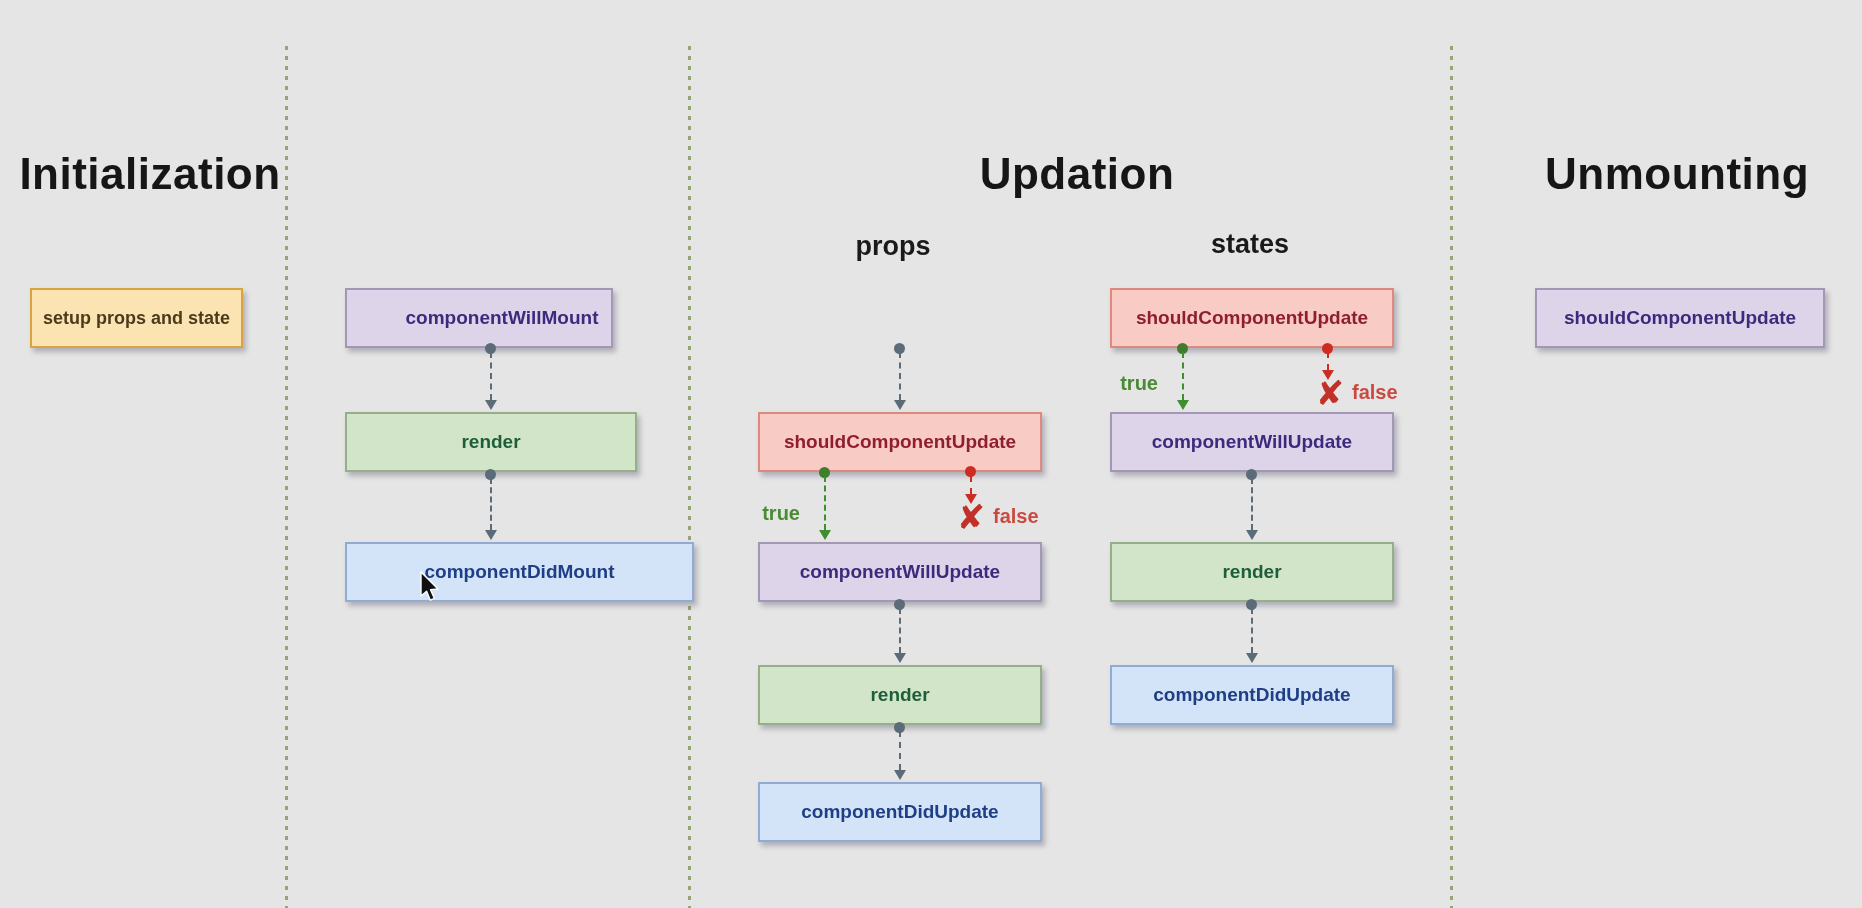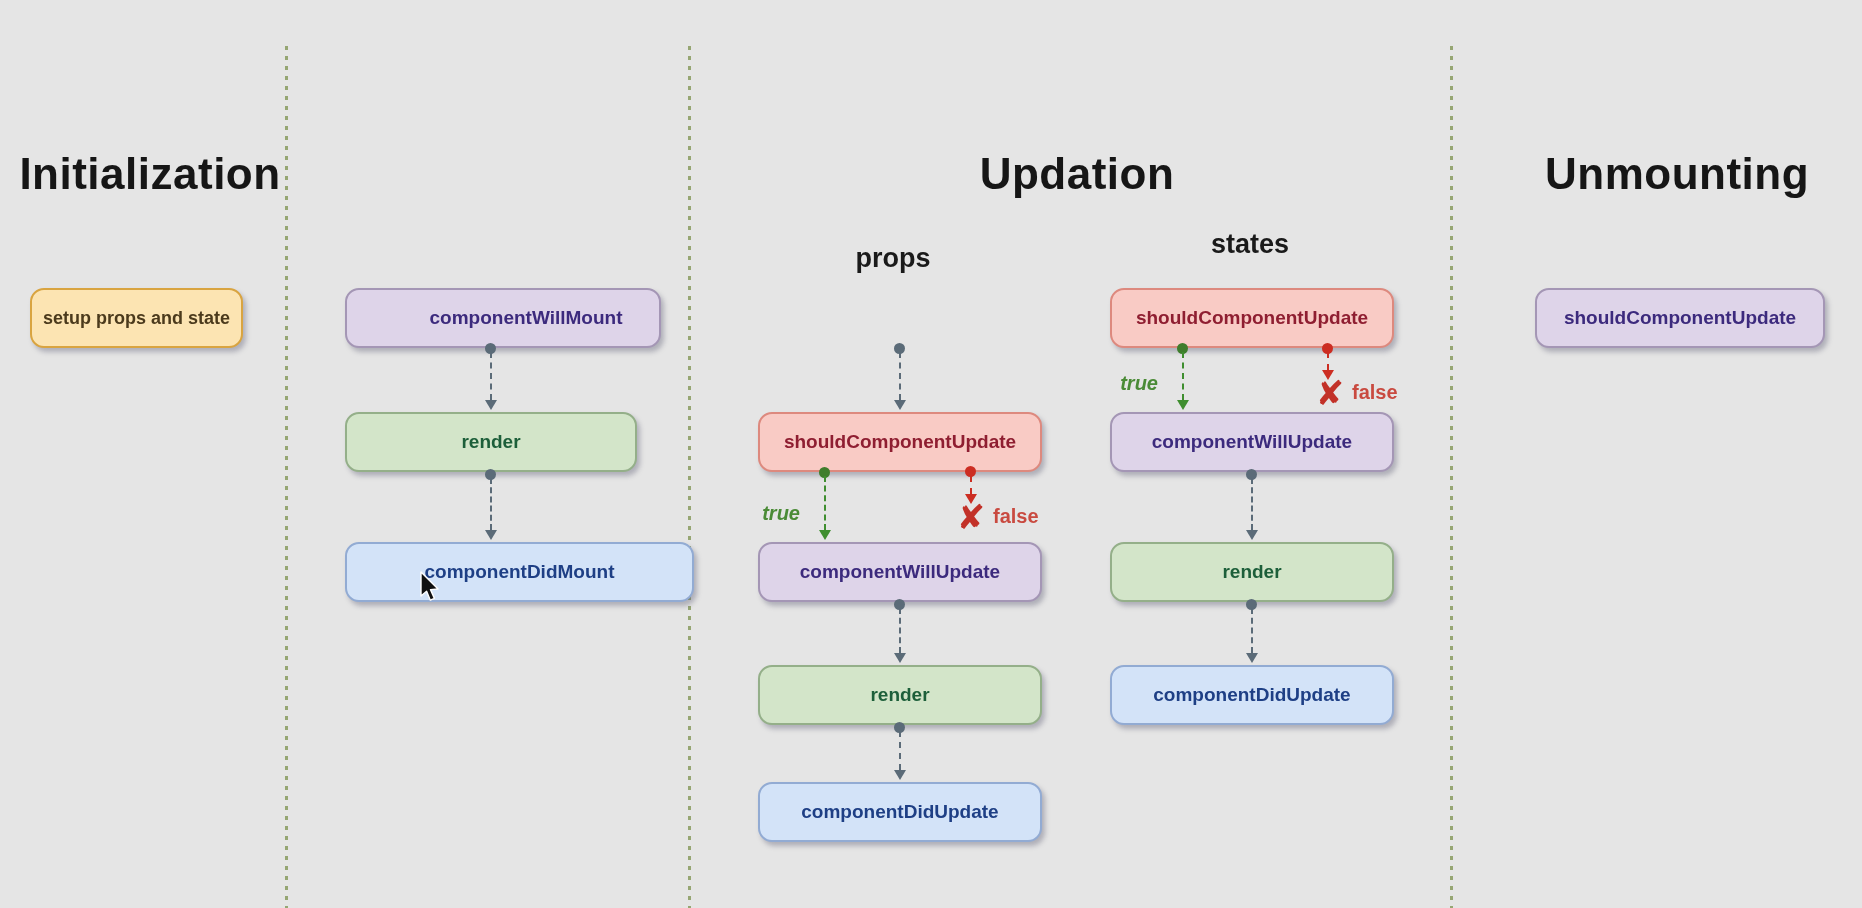--- a/index.html
+++ b/index.html
@@ -3,63 +3,63 @@
 <meta charset="utf-8">
 <style>
   html,body{margin:0;padding:0;background:#ffffff;}
   .canvas{position:relative;width:1862px;height:908px;background:#e5e5e5;overflow:hidden;
           font-family:"Liberation Sans","DejaVu Sans",sans-serif;}
   .sep{position:absolute;top:46px;height:862px;width:3px;
        background:repeating-linear-gradient(to bottom,#96a673 0 4px,transparent 4px 10px);}
   .section-title{position:absolute;transform:translateX(-50%);font-size:44px;font-weight:700;
        color:#161616;white-space:nowrap;letter-spacing:.5px;}
   .sub-title{position:absolute;transform:translateX(-50%);font-size:27px;font-weight:700;color:#1a1a1a;}
-  .node{position:absolute;height:60px;border-radius:14px;border:2px solid;display:flex;
+  .node{position:absolute;height:60px;border-radius:0;border:2px solid;display:flex;
         align-items:center;justify-content:center;font-size:19px;font-weight:700;
         box-shadow:3px 4px 5px rgba(96,96,118,0.4);white-space:nowrap;box-sizing:border-box;}
   .orange{background:#fce4b2;border-color:#d9a440;color:#4b3a1c;}
   .purple{background:#ded4e9;border-color:#a496b5;color:#3c2a7d;}
   .green {background:#d3e5c9;border-color:#94af89;color:#1d5f3a;text-align:right;}
   .blue  {background:#d3e3f8;border-color:#92abd3;color:#1e3f85;}
   .cyan  {background:#ace4f8;border-color:#57b9dd;color:#0e567c;}
   .red   {background:#f9cbc5;border-color:#dd897e;color:#8f1e31;}
   .cdot{position:absolute;width:11px;height:11px;border-radius:50%;background:#5b6b78;}
   .cline{position:absolute;width:0;border-left:2px dashed #5b6b78;}
   .carrow{position:absolute;width:0;height:0;border-left:6px solid transparent;
           border-right:6px solid transparent;border-top:10px solid #5b6b78;}
   .gdot{background:#3f7d2c;}  .gline{border-left-color:#3f8e2f;border-left-style:dashed;}
   .garrow{border-top-color:#3f8e2f;}
   .rdot{background:#cc2d22;}  .rline{border-left-color:#cc2d22;}
   .rarrow{border-top-color:#cc2d22;}
   .branch-label{position:absolute;font-size:20px;font-weight:700;white-space:nowrap;}
-  .true-label{color:#4a8b36;font-style:italic;}
+  .true-label{color:#4a8b36;}
   .false-label{color:#c94a40;}
   .x-mark{position:absolute;font-size:34px;font-weight:700;color:#c23128;line-height:40px;
           width:40px;text-align:center;}
   .cursor{position:absolute;}
 </style>
 </head>
 <body>
 
 <div class="canvas">
 
   <div class="sep" style="left:285px;"></div>
   <div class="sep" style="left:688px;"></div>
   <div class="sep" style="left:1450px;"></div>
 
   <div class="section-title" style="left:150px;top:149px;">Initialization</div>
   <div class="section-title" style="left:1077px;top:149px;">Updation</div>
   <div class="section-title" style="left:1677px;top:149px;">Unmounting</div>
 
-  <div class="sub-title" style="left:893px;top:243px;">props</div>
+  <div class="sub-title" style="left:893px;top:231px;">props</div>
   <div class="sub-title" style="left:1250px;top:229px;">states</div>
 
   <div class="node orange" style="left:30px;top:288px;width:213px;font-size:18px;">setup props and state</div>
 
-  <div class="node purple" style="left:345px;top:288px;width:316px;padding-left:46px;">componentWillMount</div>
+  <div class="node purple" style="left:345px;top:288px;width:268px;padding-left:46px;">componentWillMount</div>
   <div class="node green" style="left:345px;top:412px;width:292px;">render</div>
   <div class="node blue" style="left:345px;top:542px;width:349px;">componentDidMount</div>
 
   <div class="cdot" style="left:485px;top:343px;"></div>
   <div class="cline" style="left:490px;top:352px;height:48px;"></div>
   <div class="carrow" style="left:485px;top:400px;"></div>
 
   <div class="cdot" style="left:485px;top:469px;"></div>
   <div class="cline" style="left:490px;top:478px;height:52px;"></div>
   <div class="carrow" style="left:485px;top:530px;"></div>

